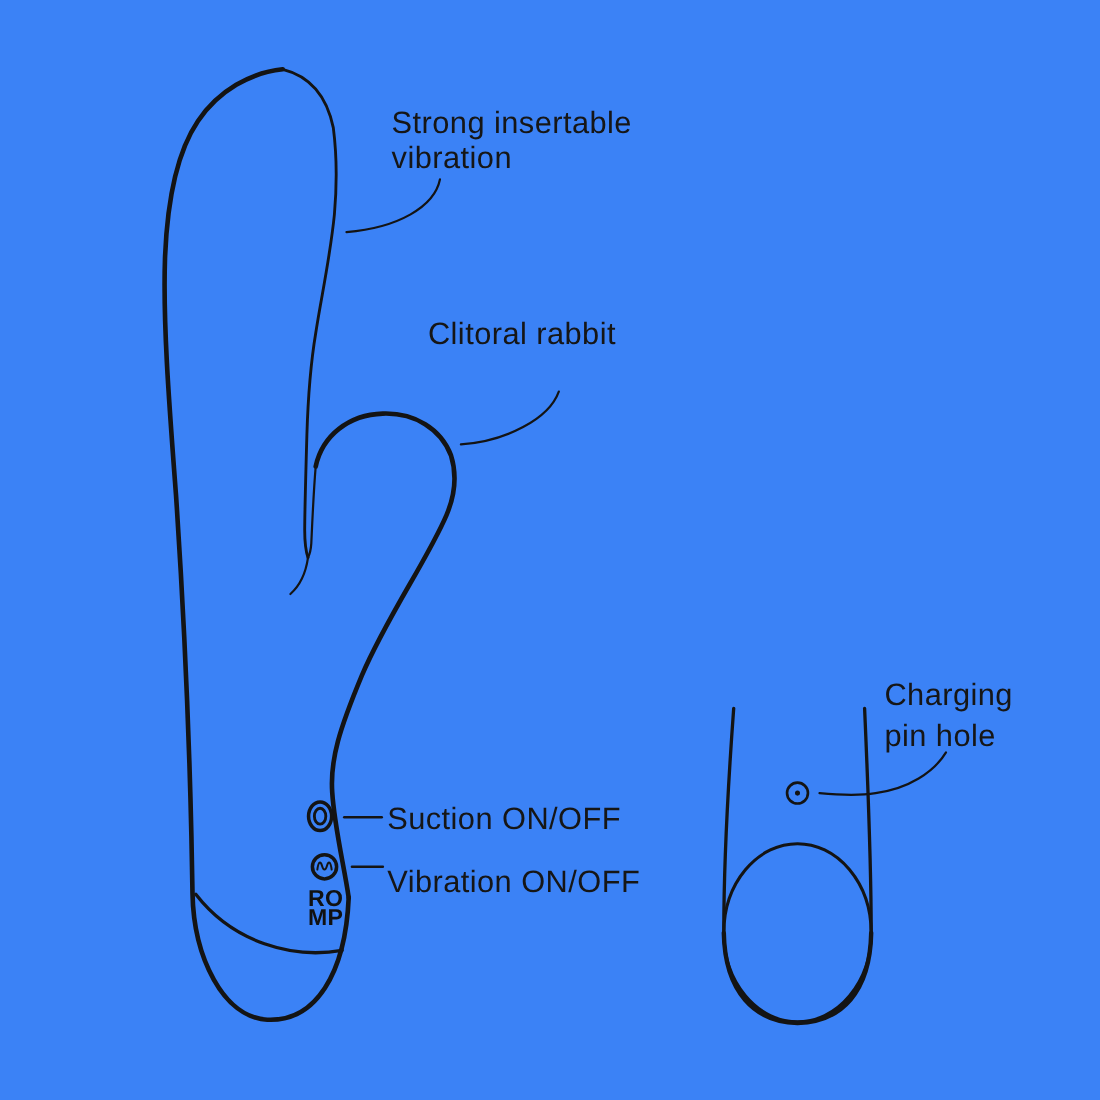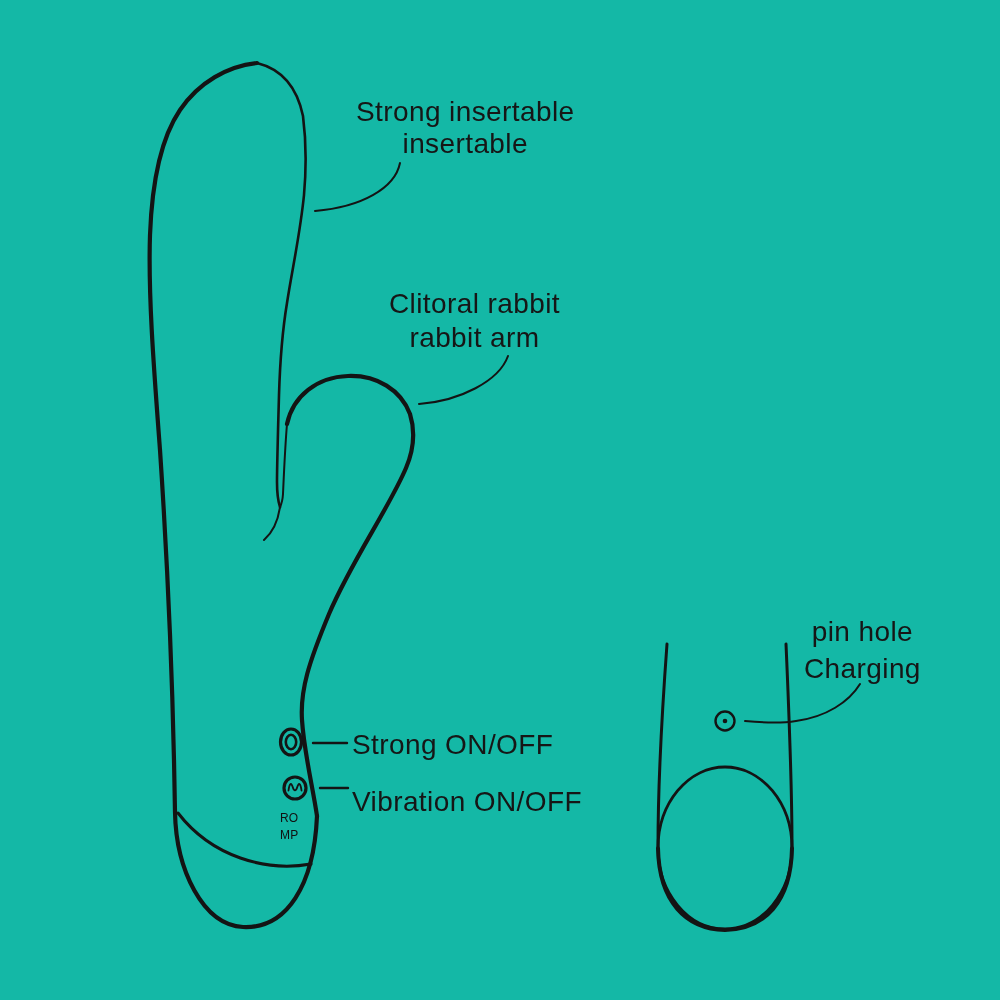--- a/index.html
+++ b/index.html
@@ -4,24 +4,23 @@
 <style>
   html, body {
     margin: 0;
     padding: 0;
     background: #ffffff;
   }
   .canvas {
     position: relative;
     width: 1000px;
     height: 1000px;
-    background: #14b8a6;
+    background: #3b82f6;
     font-family: "Liberation Sans", sans-serif;
     overflow: hidden;
-    text-align: center;
   }
   .lineart {
     position: absolute;
     inset: 0;
     width: 1000px;
     height: 1000px;
   }
   .label {
     position: absolute;
     color: #161616;
@@ -34,22 +33,22 @@
   .label .line { display: block; }
   .label-insertable { left: 356px; top: 96px; line-height: 32px; }
   .label-rabbit     { left: 389px; top: 287px; line-height: 34px; }
   .label-suction    { left: 352px; top: 728px; }
   .label-vibration  { left: 352px; top: 773px; margin-top: 12px; }
   .label-charging   { left: 804px; top: 613px; line-height: 37px; }
   .brand {
     position: absolute;
     left: 280px; top: 810px;
     color: #111111;
-    font-size: 12px;
-    font-weight: 400;
+    font-size: 21px;
+    font-weight: 700;
     letter-spacing: 0.2px;
     line-height: 16.5px;
   }
   .brand .line { display: block; }
 </style>
 </head>
 <body>
 
 <div class="canvas">
 
@@ -127,35 +126,34 @@
       <circle cx="725" cy="721" r="9.5" stroke-width="2.4"></circle>
       <circle cx="725" cy="721" r="2.3" fill="#141414" stroke="none"></circle>
     </g>
 
     <path stroke-width="2" d="
       M745,721 C 766,723 784,723 796,721 C 826,717 849,702 860,684"></path>
   </svg>
 
   <div class="label label-insertable">
     <span class="line">Strong insertable</span>
-    <span class="line">insertable</span>
+    <span class="line">vibration</span>
   </div>
 
   <div class="label label-rabbit">
     <span class="line">Clitoral rabbit</span>
-    <span class="line">rabbit arm</span>
   </div>
 
-  <div class="label label-suction">Strong ON/OFF</div>
+  <div class="label label-suction">Suction ON/OFF</div>
 
   <div class="label label-vibration">Vibration ON/OFF</div>
 
   <div class="label label-charging">
+    <span class="line">Charging</span>
     <span class="line">pin hole</span>
-    <span class="line">Charging</span>
   </div>
 
   <div class="brand">
     <span class="line">RO</span>
     <span class="line">MP</span>
   </div>
 
 </div>
 
 </body></html>

